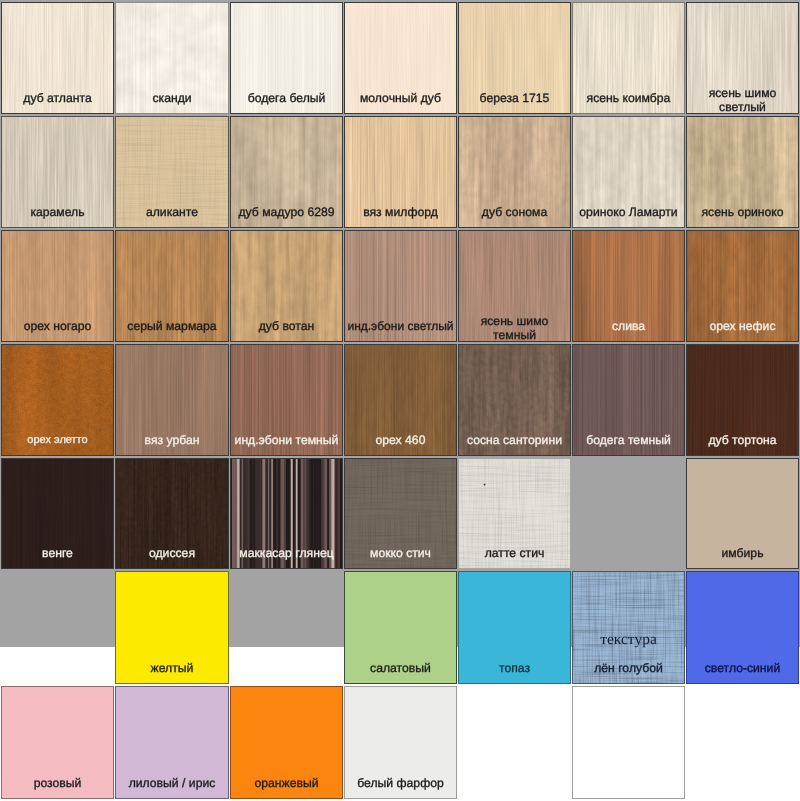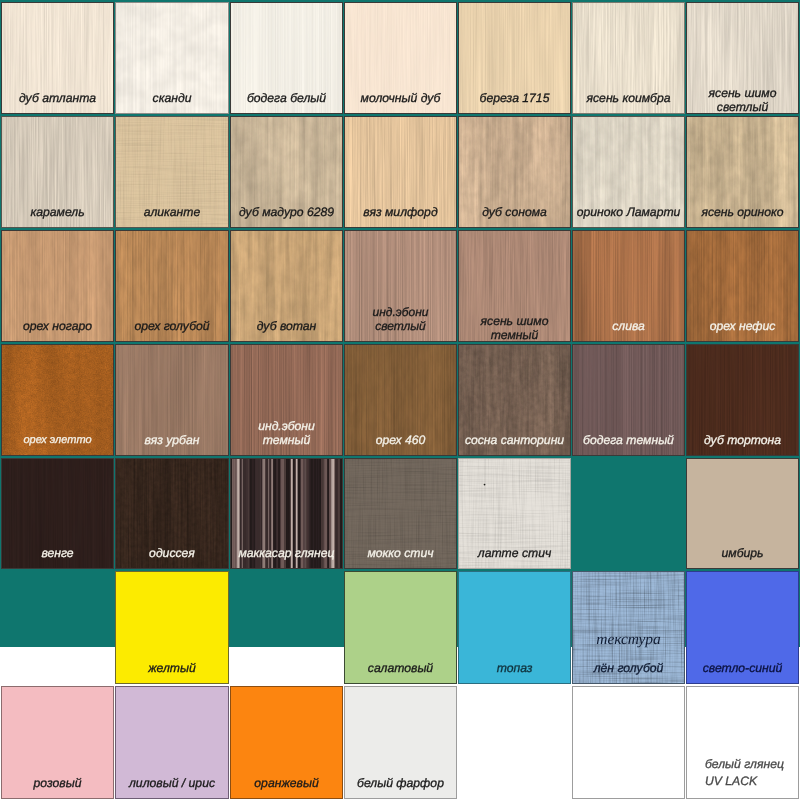--- a/index.html
+++ b/index.html
@@ -1,19 +1,19 @@
 <!DOCTYPE html>
 <html><head>
 <meta charset="utf-8">
 <style>
   html,body{margin:0;padding:0;background:#ffffff;}
   body{width:800px;height:801px;overflow:hidden;
        font-family:"Liberation Sans",sans-serif;
        -webkit-font-smoothing:antialiased;text-rendering:geometricPrecision;}
-  #grid{position:relative;width:800px;height:647px;background:#0f766e;font-style:italic;}
+  #grid{position:relative;width:800px;height:647px;background:#a3a3a3;}
   .cell{position:absolute;box-sizing:border-box;overflow:hidden;
         border:1px solid #3a3a38;background:#ffffff;}
   .tex{position:absolute;left:0;top:0;width:100%;height:100%;}
   .tex svg{display:block;width:100%;height:100%;}
   .lbl{position:absolute;left:2px;right:2px;text-align:center;white-space:pre-line;
        -webkit-text-stroke:0.32px currentColor;}
   .lbl.left{text-align:left;}
   .sub{position:absolute;left:3px;right:3px;bottom:36px;text-align:center;
        font-family:"Liberation Serif",serif;line-height:14px;}
 </style>
@@ -472,21 +472,21 @@
             <rect x="-2" y="-2" width="118" height="116" fill="#6d441c"></rect>
           </g>
           <g filter="url(#t15_1)">
             <rect x="-2" y="-2" width="118" height="116" fill="#7a4f26"></rect>
           </g>
           <g filter="url(#t15_2)">
             <rect x="-2" y="-2" width="118" height="116" fill="#7a4f26"></rect>
           </g>
         </svg>
       </div>
-    <div class="lbl" style="color:#1a1a1a;font-size:12.2px;line-height:14px;bottom:8px">орех голубой</div>
+    <div class="lbl" style="color:#1a1a1a;font-size:12.2px;line-height:14px;bottom:8px">серый мармара</div>
   </div>
   <div class="cell" style="left:230px;top:230px;width:113px;height:112px;border-color:#3a3a38;background:#F2C68E">
     <div class="tex">
         <svg xmlns="http://www.w3.org/2000/svg" viewBox="0 0 113 112" preserveAspectRatio="none">
           <defs>
             <filter id="t16_0" x="0" y="0" width="100%" height="100%" color-interpolation-filters="sRGB" filterUnits="userSpaceOnUse" primitiveUnits="userSpaceOnUse">
               <feTurbulence type="fractalNoise" baseFrequency="0.04 0.0018" numOctaves="2" seed="12" result="n"></feTurbulence>
               <feColorMatrix in="n" type="matrix" values="0 0 0 0 0  0 0 0 0 0  0 0 0 0 0  0.286 0 0 0 -0.072"></feColorMatrix>
             </filter>
             <filter id="t16_1" x="0" y="0" width="100%" height="100%" color-interpolation-filters="sRGB" filterUnits="userSpaceOnUse" primitiveUnits="userSpaceOnUse">
@@ -1099,18 +1099,13 @@
     <div class="tex"></div>
     <div class="lbl" style="color:#1a1a1a;font-size:12.2px;line-height:14px;bottom:8px">оранжевый</div>
   </div>
   <div class="cell" style="left:344px;top:686px;width:113px;height:113px;border-color:#9d9d9d;background:#ECECEA">
     <div class="tex"></div>
     <div class="lbl" style="color:#1a1a1a;font-size:12.2px;line-height:14px;bottom:8px">белый фарфор</div>
   </div>
   <div class="cell" style="left:572px;top:686px;width:113px;height:113px;border-color:#9d9d9d;background:#FFFFFF">
     <div class="tex"></div>
   </div>
-  <div class="cell" style="left:686px;top:686px;width:113px;height:113px;border-color:#9d9d9d;background:#FFFFFF">
-    <div class="tex"></div>
-    <div class="lbl left" style="color:#4a4a4a;font-size:12.2px;line-height:17px;bottom:8px;left:18px">белый глянец
-UV LACK</div>
-  </div>
 </div>
 
 </body></html>

